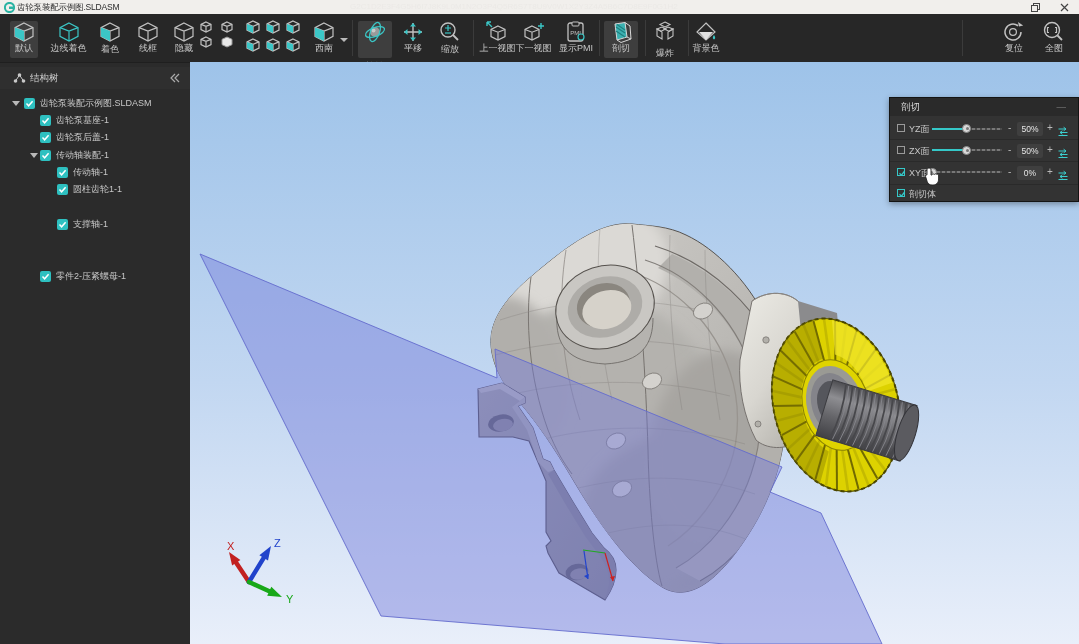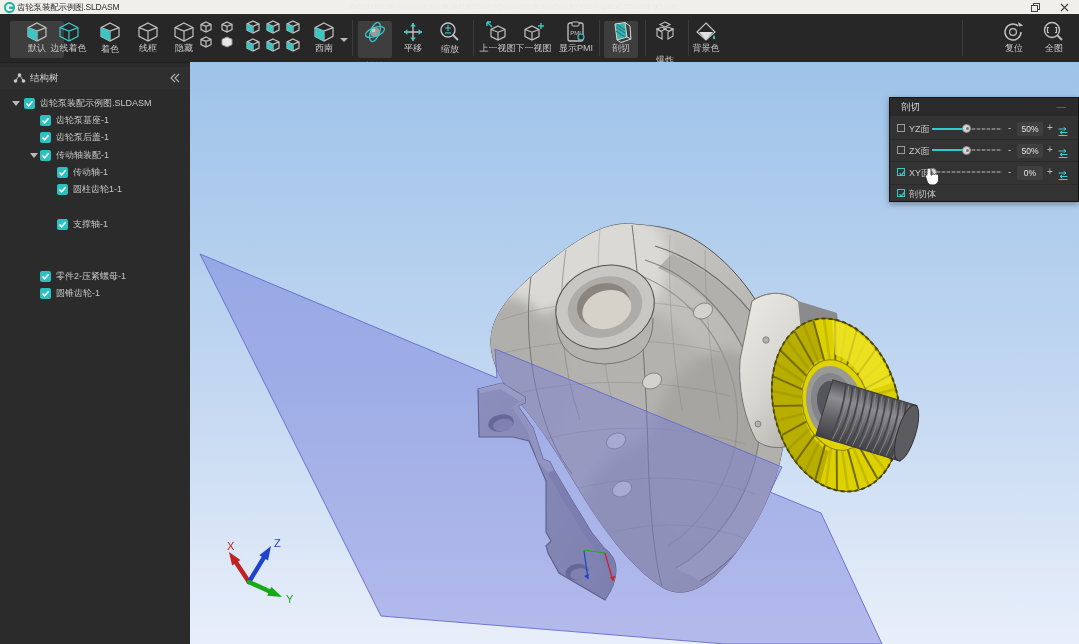--- a/index.html
+++ b/index.html
@@ -37,21 +37,21 @@
 <div style="position:absolute;left:350px;top:2px;width:380px;height:10px;color:#ebe9e6;font-size:8px;overflow:hidden">G2C1D2E3F4G5H6I7J8K9L0M1N2O3P4Q5R6S7T8U9V0W1X2Y3Z4A5B6C7D8E9F0G1H2</div>
 <svg class="wbtn" style="left:1031px;top:3px" width="9" height="9">
       <rect x="2.5" y="0.5" width="6" height="6" fill="none" stroke="#444" stroke-width="1"></rect>
       <rect x="0.5" y="2.5" width="6" height="6" fill="#f1efec" stroke="#444" stroke-width="1"></rect>
     </svg>
 <svg class="wbtn" style="left:1060px;top:3px" width="9" height="9">
       <path d="M1,1 L8,8 M8,1 L1,8" stroke="#444" stroke-width="1.2"></path>
     </svg>
 </div>
 <div class="toolbar">
-    <div class="tb sel" style="left:10px;top:7px;width:54px;height:37px">
+    <div class="tb sel" style="left:10px;top:7px;width:28px;height:37px">
       <svg class="ic" width="24" height="22" viewBox="0 0 24 22">
         <g transform="translate(2,1)">
           <polygon points="10.0,1 19,5.6000000000000005 19,14.399999999999999 10.0,19 1,14.399999999999999 1,5.6000000000000005" fill="none" stroke="#c2c2c2" stroke-width="1.2"></polygon>
           <path d="M1,5.6000000000000005 L10.0,9.0 L19,5.6000000000000005 M10.0,9.0 L10.0,19" stroke="#c2c2c2" stroke-width="1.2" fill="none"></path>
           <path d="M1,5.6000000000000005 L10.0,9.0 L10.0,19 L1,14.399999999999999 Z" fill="#3bc6c6" stroke="none"></path>
         </g>
       </svg>
       <div style="margin-top:1px">默认</div>
     </div>
     <div class="tb" style="left:49px;top:7px;width:39px;height:37px">
@@ -213,21 +213,21 @@
         <path d="M16,1.5 L21,5 L22,18 L18,16 M8,19 L12,21.5 L22,18" fill="none" stroke="#d8d8d8" stroke-width="1"></path>
       </svg>
       <div style="margin-top:1px">剖切</div>
     </div>
     <div class="tb" style="left:648px;top:7px;width:34px;height:37px">
       <svg class="ic" width="24" height="22" viewBox="0 0 24 22">
         <path d="M12,1 l5,2.5 -5,2.5 -5,-2.5 Z" fill="none" stroke="#c2c2c2" stroke-width="1.1"></path>
         <path d="M4,8 v7 l5,3 v-7 Z M20,8 v7 l-5,3 v-7 Z" fill="none" stroke="#c2c2c2" stroke-width="1.1"></path>
         <path d="M4,8 l5,-2 4,2 -5,2.2 Z M20,8 l-5,-2 -4,2 5,2.2 Z" fill="none" stroke="#c2c2c2" stroke-width="1.1"></path>
       </svg>
-      <div style="margin-top:13px">爆炸</div>
+      <div style="margin-top:6px">爆炸</div>
     </div>
     <div class="tb" style="left:689px;top:7px;width:34px;height:37px">
       <svg class="ic" width="24" height="22" viewBox="0 0 24 22">
         <path d="M12,2 L21,11 L12,19 L3,11 Z" fill="none" stroke="#c2c2c2" stroke-width="1.2"></path>
         <path d="M5,11 h14 L12,19 Z" fill="#e0e0e0"></path>
         <path d="M20,14 q2.4,3.2 0,4.6 q-2.4,-1.4 0,-4.6" fill="#3bc6c6"></path>
       </svg>
       <div style="margin-top:1px">背景色</div>
     </div>
     <div class="tb" style="left:997px;top:7px;width:34px;height:37px">
@@ -314,28 +314,20 @@
       </div>
       <div style="position:absolute;left:73px;top:0">支撑轴-1</div>
     </div>
     <div class="trow" style="left:0;top:205.0px;width:190px">
       <div class="cb" style="left:40px">
         <svg width="11" height="11">
           <path d="M2.5,5.6 L4.6,7.8 L8.6,3.2" stroke="#fff" stroke-width="1.5" fill="none"></path>
         </svg>
       </div>
       <div style="position:absolute;left:56px;top:0">零件2-压紧螺母-1</div>
-    </div>
-    <div class="trow" style="left:0;top:222.4px;width:190px">
-      <div class="cb" style="left:40px">
-        <svg width="11" height="11">
-          <path d="M2.5,5.6 L4.6,7.8 L8.6,3.2" stroke="#fff" stroke-width="1.5" fill="none"></path>
-        </svg>
-      </div>
-      <div style="position:absolute;left:56px;top:0">圆锥齿轮-1</div>
     </div>
   </div>
 <div class="viewport">
 <svg width="889" height="582" viewBox="190 62 889 582" style="position:absolute;left:0;top:0">
 <defs>
 <linearGradient id="bodyg" x1="0" y1="0" x2="1" y2="1">
           <stop offset="0" stop-color="#d2d0cc"></stop>
           <stop offset="0.5" stop-color="#bebcb8"></stop>
           <stop offset="1" stop-color="#a4a29e"></stop>
         </linearGradient>

